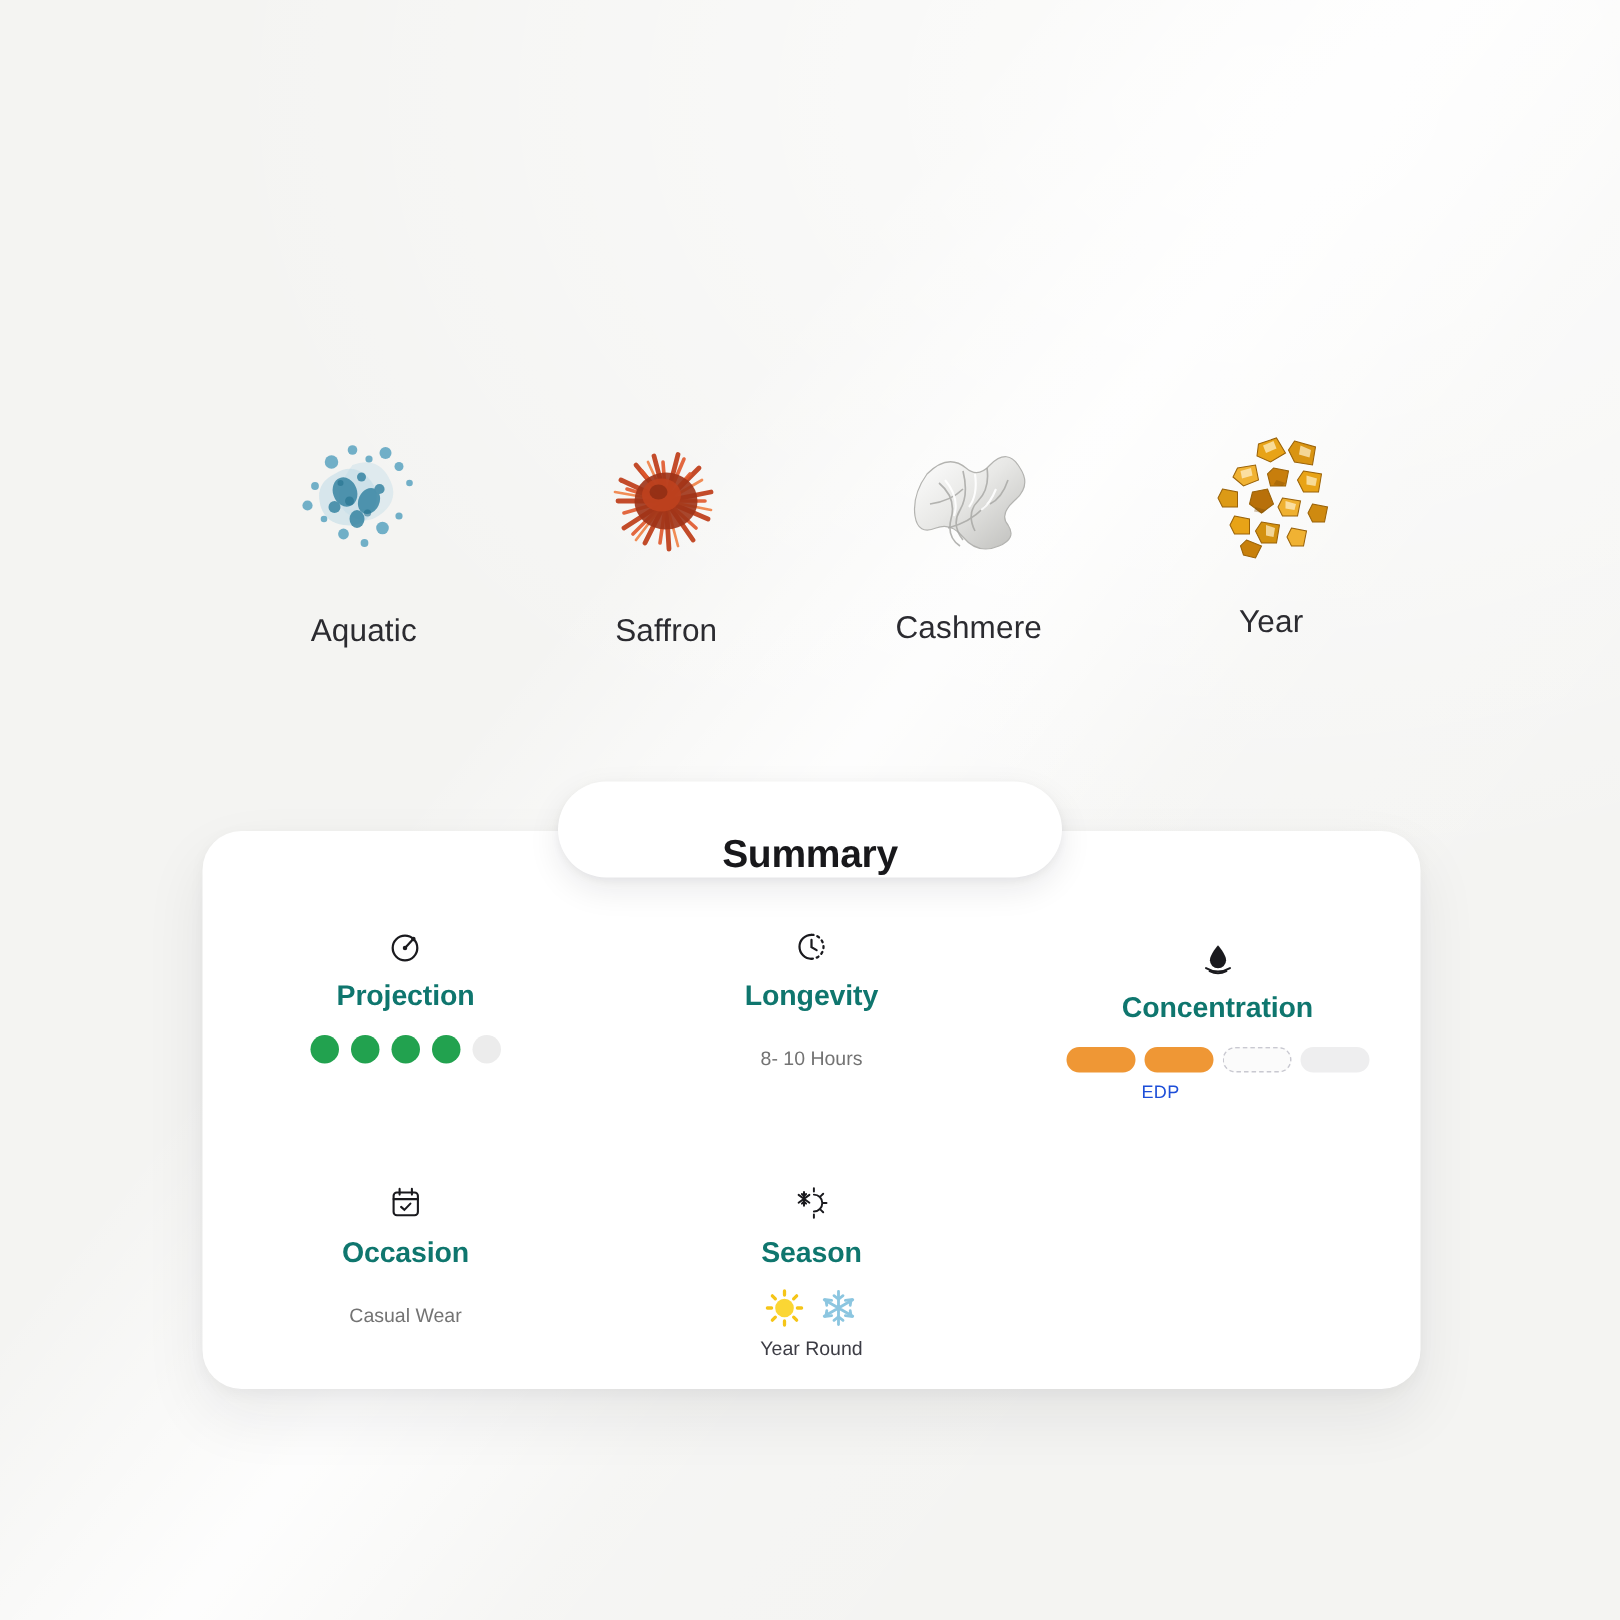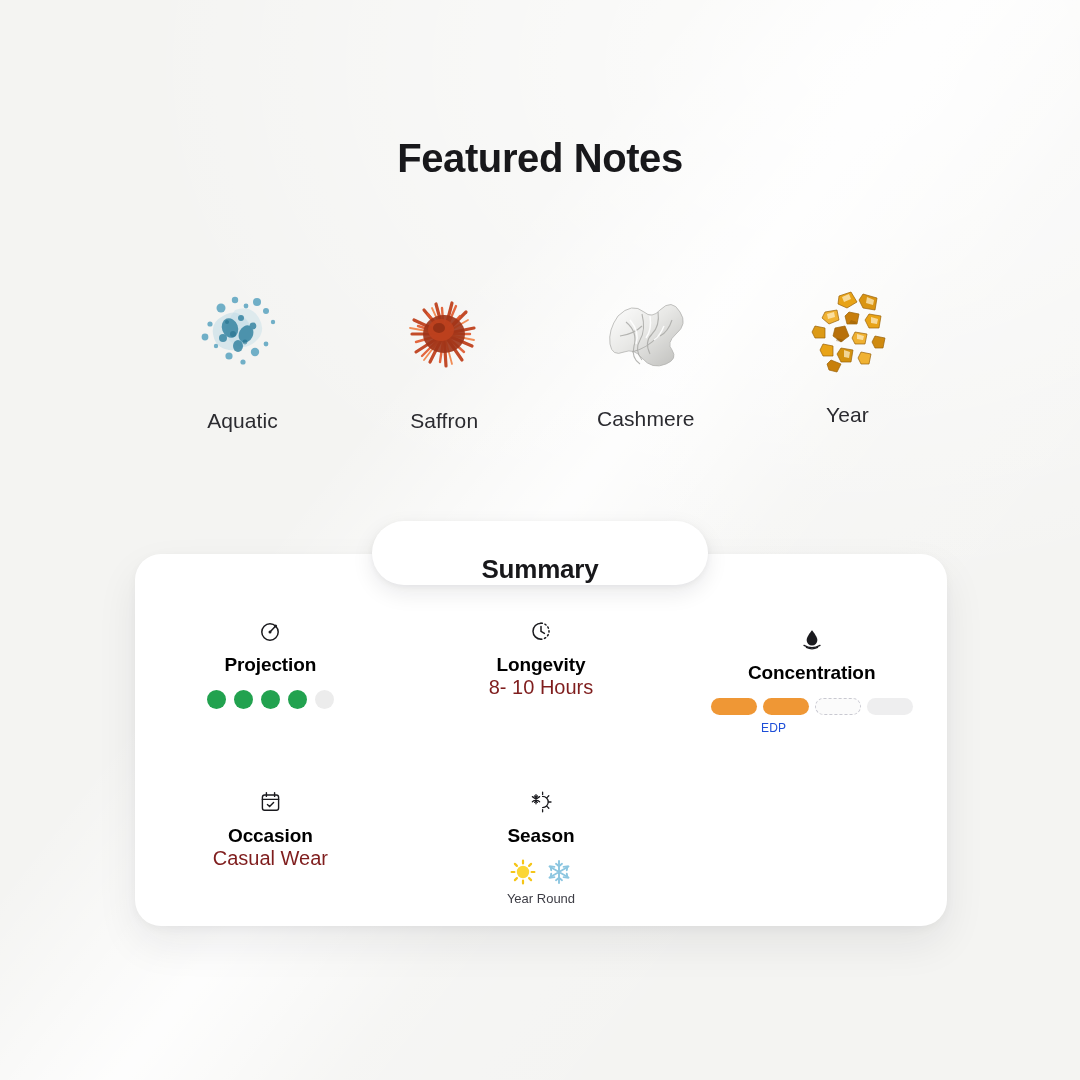--- a/index.html
+++ b/index.html
@@ -138,27 +138,27 @@
     display: flex;
     align-items: center;
     justify-content: center;
     color: #1a1a1e;
   }
   .cell-icon svg { display: block; }
   .cell-title {
     margin-top: 8px;
     font-size: 19px;
     font-weight: 700;
-    color: #000000;
+    color: #0f766e;
     letter-spacing: -0.1px;
   }
   .cell-value {
-    margin-top: 0;
-    font-size: 20px;
-    color: #7f1d1d;
+    margin-top: 22px;
+    font-size: 13px;
+    color: #737373;
   }
 
   
   .dots { margin-top: 14px; display: flex; gap: 8px; }
   .dot { width: 19px; height: 19px; border-radius: 50%; }
   .dot.on  { background: #22a24f; }
   .dot.off { background: #ececec; }
 
   
   .gender-slider {
@@ -244,21 +244,20 @@
   .pad-row2 { padding-top: 24px; }
 </style>
 </head>
 <body>
 
 <div class="page">
 
   <div class="bg-sheen"></div>
   <div class="bg-sheen2"></div>
 
-  <div class="featured-title">Featured Notes</div>
 
   <div class="notes-row">
 
     <div class="note-item aquatic">
       <div class="note-art">
         <svg viewBox="0 0 120 105">
           <g fill="#bcd9e6" opacity="0.95">
             <path d="M40 34 q12 -8 22 2 q10 10 4 22 q-6 12 -20 10 q-14 -2 -16 -16 q-2 -12 10 -18z" opacity="0.55"></path>
             <path d="M52 28 q16 -6 24 8 q8 14 -4 24 q-12 10 -24 0 q-12 -10 4 -32z" opacity="0.4"></path>
           </g>

